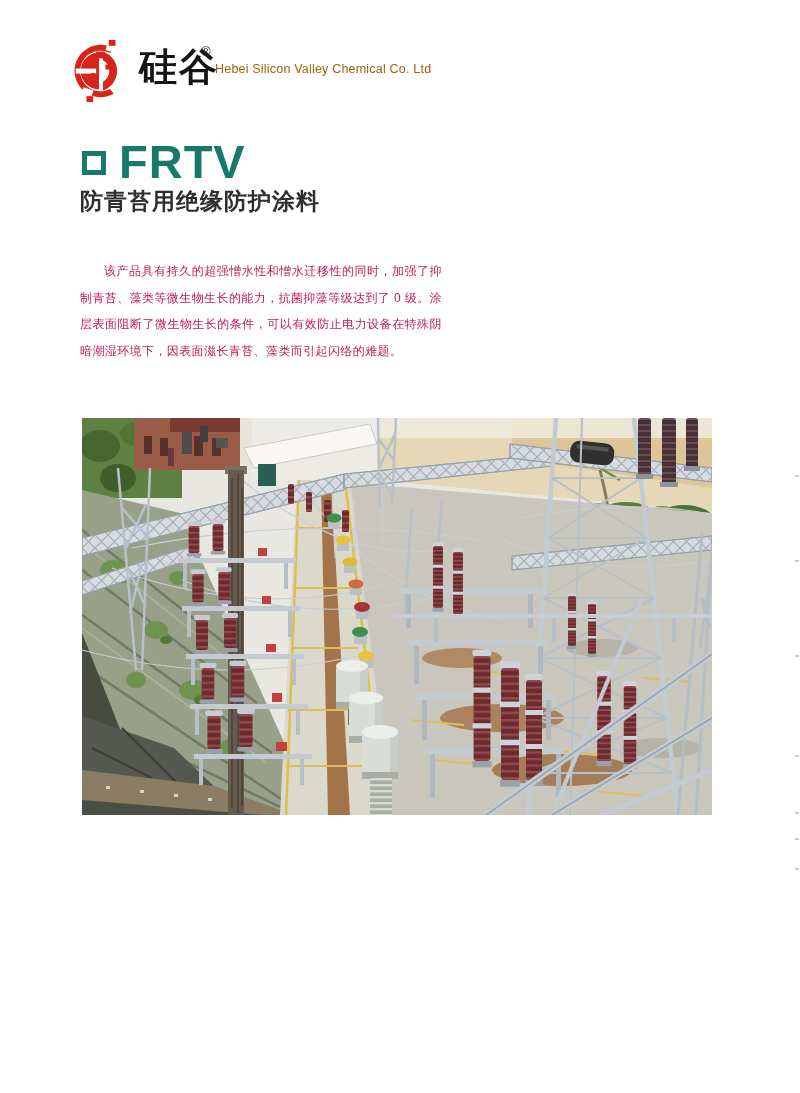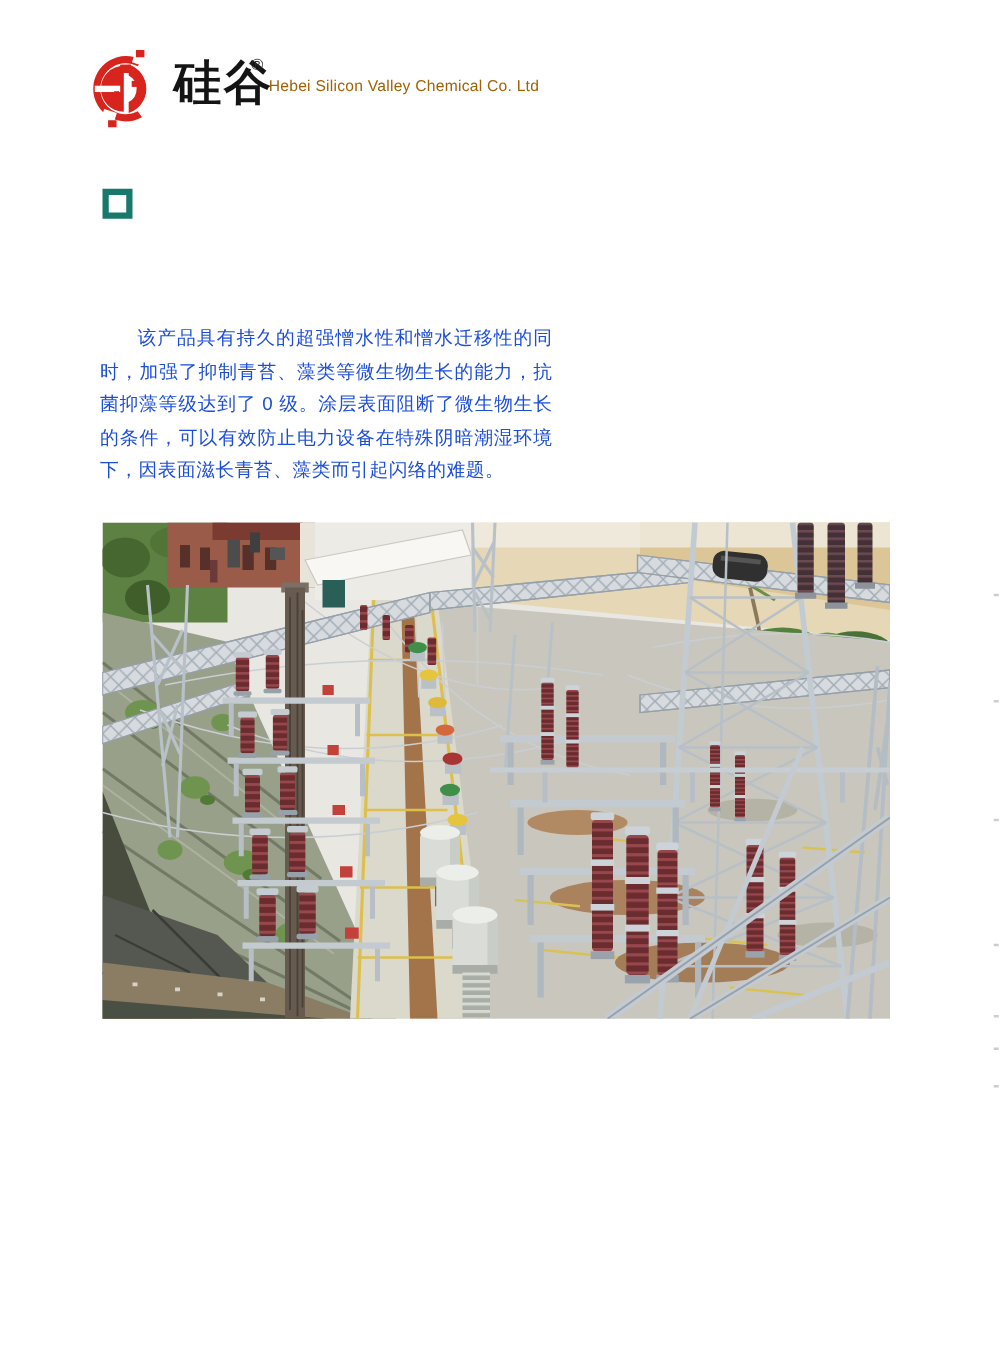--- a/index.html
+++ b/index.html
@@ -25,21 +25,21 @@
   #product-code{
     position:absolute;left:119px;top:138px;font-size:47px;font-weight:bold;
     color:#17796c;letter-spacing:1px;line-height:1;
   }
   #product-subtitle{
     position:absolute;left:80px;top:186px;font-size:23px;font-weight:bold;
     color:#2e2e2e;letter-spacing:1px;
   }
   
   .para{
-    position:absolute;color:#1d4ed8;font-size:15px;text-align:justify;
+    position:absolute;color:#be185d;font-size:12px;text-align:justify;
     text-indent:2em;letter-spacing:.4px;
   }
   #para-intro{left:80px;top:258px;width:362px;line-height:26.5px;}
   #para-body{left:80px;top:850px;width:650px;line-height:27px;}
   
   #photo{position:absolute;left:82px;top:418px;width:630px;height:397px;}
   
   .edge-mark{position:absolute;width:4px;height:2px;background:#cdcdcd;right:1px;}
 </style>
 </head>
@@ -64,20 +64,22 @@
       <rect x="17" y="58" width="7" height="6"></rect>
       <rect x="36.5" y="25.5" width="5" height="5"></rect>
       <rect x="22" y="34" width="4" height="4"></rect>
     </g>
   </svg>
   <div id="logo-cn">硅谷</div>
   <div id="logo-reg">®</div>
   <div id="company-en">Hebei Silicon Valley Chemical Co. Ltd</div>
 
   <div id="title-square"></div>
+  <div id="product-code">FRTV</div>
+  <div id="product-subtitle">防青苔用绝缘防护涂料</div>
 
   <div id="para-intro" class="para">该产品具有持久的超强憎水性和憎水迁移性的同时，加强了抑制青苔、藻类等微生物生长的能力，抗菌抑藻等级达到了 0 级。涂层表面阻断了微生物生长的条件，可以有效防止电力设备在特殊阴暗潮湿环境下，因表面滋长青苔、藻类而引起闪络的难题。</div>
 
   <svg id="photo" viewBox="0 0 630 397" preserveAspectRatio="none">
     <defs>
       <pattern id="web" width="13" height="13" patternUnits="userSpaceOnUse">
         <path d="M0,13 L13,0 M0,0 L13,13" stroke="#9da7b0" stroke-width="1.2" fill="none"></path>
       </pattern>
       <pattern id="ribs" width="10" height="6.5" patternUnits="userSpaceOnUse">
         <rect width="10" height="6.5" fill="#6b2c30"></rect>

